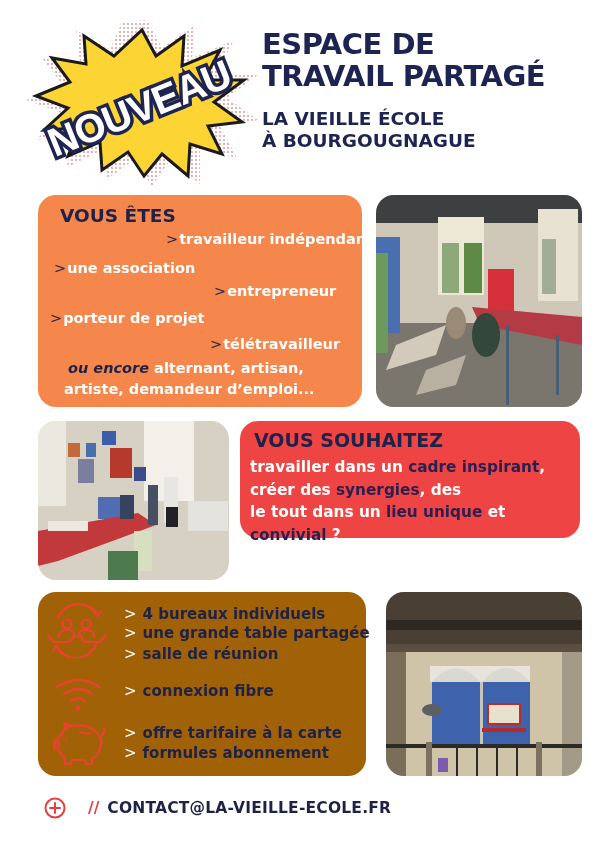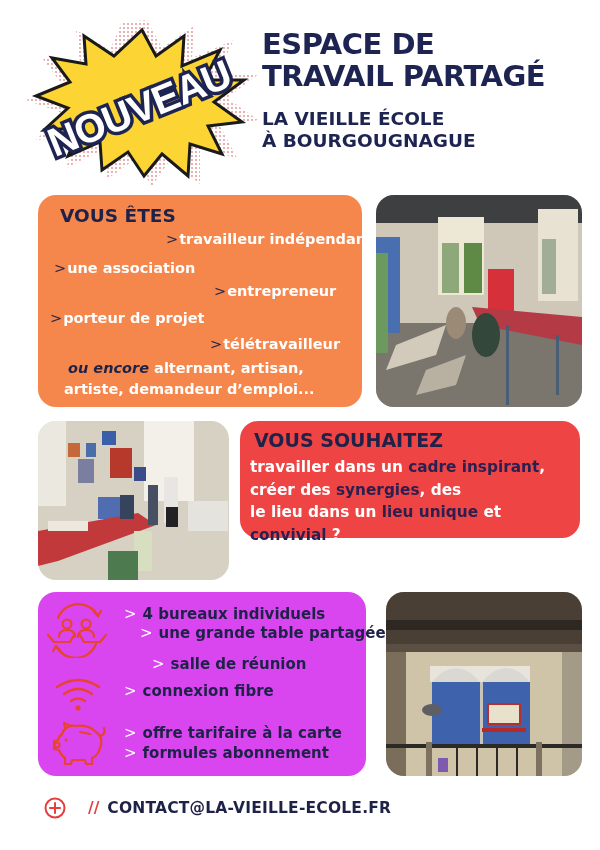--- a/index.html
+++ b/index.html
@@ -12,21 +12,21 @@
   #burst svg { width:100%; height:100%; display:block; }
 
   
   .h-title { left:262px; top:28px; font-weight:bold; font-size:29px; line-height:32px; letter-spacing:-0.5px; color:#1e2451; white-space:nowrap; }
   .h-sub { left:262px; top:108px; font-weight:bold; font-size:18.5px; line-height:22px; color:#1e2451; white-space:nowrap; }
 
   
   .box { border-radius:18px; }
   #box-etes { left:38px; top:195px; width:324px; height:212px; background:#f5874c; }
   #box-souhaitez { left:240px; top:421px; width:340px; height:117px; background:#ee4444; }
-  #box-offres { left:38px; top:592px; width:328px; height:184px; background:#d946ef;text-align:right; }
+  #box-offres { left:38px; top:592px; width:328px; height:184px; background:#a16207;text-align:right; }
 
   .photo { border-radius:18px; overflow:hidden; }
   #photo-1 { left:376px; top:195px; width:206px; height:212px; }
   #photo-2 { left:38px; top:421px; width:191px; height:159px; }
   #photo-3 { left:386px; top:592px; width:196px; height:184px; }
   .photo svg { width:100%; height:100%; display:block; }
 
   
   .etes-title { position:absolute; left:22px; top:10px; font-weight:bold; font-size:18.5px; color:#1e2248; }
   .etes-item { position:absolute; font-weight:bold; font-size:14.5px; color:#ffffff; white-space:nowrap; }
@@ -146,21 +146,21 @@
     <rect x="70" y="130" width="30" height="29" fill="#4d7a4e"></rect>
     <rect x="150" y="80" width="40" height="30" fill="#e5e3dd"></rect>
   </svg>
 </div>
 
 <div id="box-souhaitez" class="abs box">
   <div class="souh-title">VOUS SOUHAITEZ</div>
   <div class="souh-text">
     <div><span>travailler dans un </span><span class="dk">cadre inspirant</span><span>,</span></div>
     <div><span>créer des </span><span class="dk">synergies</span><span>, des</span></div>
-    <div><span>le lieu dans un </span><span class="dk">lieu unique</span><span> et</span></div>
+    <div><span>le tout dans un </span><span class="dk">lieu unique</span><span> et</span></div>
     <div><span class="dk">convivial</span><span> ?</span></div>
   </div>
 </div>
 
 <div id="box-offres" class="abs box">
 
   <svg class="off-icon" style="left:8px;top:10px;" width="62" height="56" viewBox="0 0 62 56">
     <g fill="none" stroke="#e8432e" stroke-width="2.2" stroke-linecap="round" stroke-linejoin="round">
       <path d="M12,16 A22,22 0 0 1 52,14"></path>
         <path d="M48,10 L52,14 L55,9"></path>
@@ -189,22 +189,22 @@
       <path d="M12,14 Q16,4 26,6 Q38,4 46,12 Q54,18 50,28 Q48,36 42,38 L42,44 L36,44 L35,40 L22,40 L21,44 L15,44 L15,38 Q10,34 9,30 L4,29 L4,21 L8,20 Q9,16 12,14 Z"></path>
       <path d="M15,8 L14,3 L21,6"></path>
       <path d="M30,12 L40,14"></path>
       <circle cx="7" cy="25" r="2.5"></circle>
       <path d="M50,16 Q56,14 54,8"></path>
     </g>
     <circle cx="16" cy="20" r="1.4" fill="#e8432e"></circle>
   </svg>
 
   <div class="off-line" style="top:13px;"><span class="chev">&gt;</span><span>4 bureaux individuels</span></div>
-  <div class="off-line" style="top:32px;margin-left:16px;"><span class="chev">&gt;</span><span>une grande table partagée</span></div>
-  <div class="off-line" style="top:63px;margin-left:28px;"><span class="chev">&gt;</span><span>salle de réunion</span></div>
+  <div class="off-line" style="top:32px;"><span class="chev">&gt;</span><span>une grande table partagée</span></div>
+  <div class="off-line" style="top:53px;"><span class="chev">&gt;</span><span>salle de réunion</span></div>
   <div class="off-line" style="top:90px;"><span class="chev">&gt;</span><span>connexion fibre</span></div>
   <div class="off-line" style="top:132px;"><span class="chev">&gt;</span><span>offre tarifaire à la carte</span></div>
   <div class="off-line" style="top:152px;"><span class="chev">&gt;</span><span>formules abonnement</span></div>
 </div>
 
 <div id="photo-3" class="abs photo">
   <svg viewBox="0 0 196 184" preserveAspectRatio="none">
     <rect width="196" height="184" fill="#cfc3a8"></rect>
     <rect width="196" height="60" fill="#4a3f34"></rect>
     <rect x="0" y="28" width="196" height="10" fill="#2e2822"></rect>

